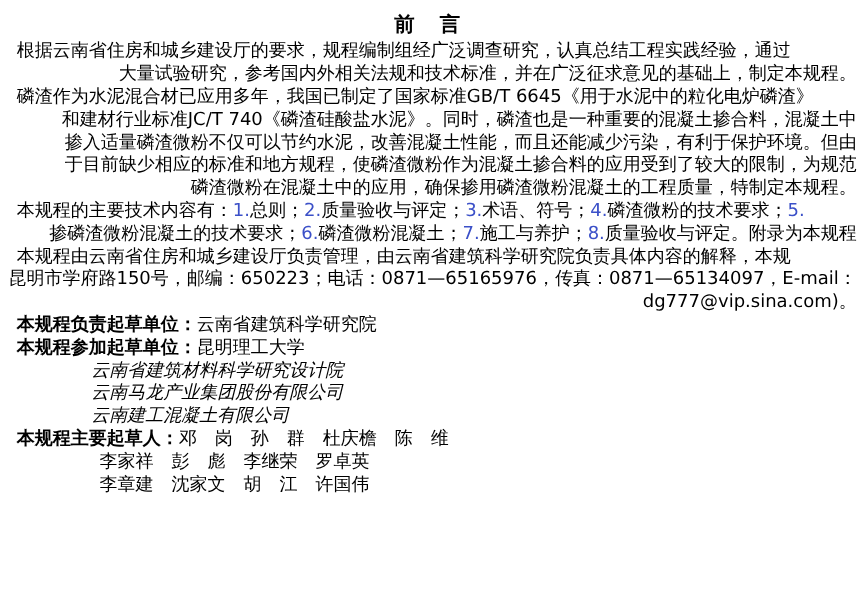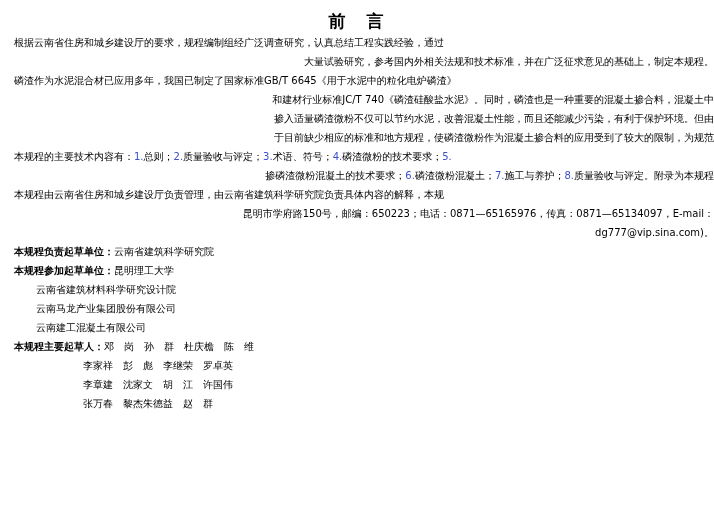--- a/index.html
+++ b/index.html
@@ -22,43 +22,44 @@
     text-align: center;
     font-weight: bold;
     font-size: 17px;
     line-height: 19px;
     letter-spacing: 2px;
   }
   .doc-body {
     margin-top: 2px;
   }
   .line {
-    font-size: 10px;
+    font-size: 15px;
     line-height: 19px;
     white-space: nowrap;
   }
   .indent-para { padding-left: 14px; }
   .indent-flush { padding-left: 0; text-align: right; }
-  .indent-unit { padding-left: 36px; }
+  .indent-unit { padding-left: 76px; font-style: italic; }
   .indent-name { padding-left: 83px; }
   .seg-bold { font-weight: bold; }
   .seg-blue { color: #3b50c8; }
 </style>
 </head>
 <body>
 
 <div class="page">
   <div class="doc-title">前　言</div>
   <div class="doc-body">
       <div class="line indent-para"><span>根据云南省住房和城乡建设厅的要求，规程编制组经广泛调查研究，认真总结工程实践经验，通过</span></div>
       <div class="line indent-flush"><span>大量试验研究，参考国内外相关法规和技术标准，并在广泛征求意见的基础上，制定本规程。</span></div>
       <div class="line indent-para"><span>磷渣作为水泥混合材已应用多年，我国已制定了国家标准GB/T 6645《用于水泥中的粒化电炉磷渣》</span></div>
       <div class="line indent-flush"><span>和建材行业标准JC/T 740《磷渣硅酸盐水泥》。同时，磷渣也是一种重要的混凝土掺合料，混凝土中</span></div>
       <div class="line indent-flush"><span>掺入适量磷渣微粉不仅可以节约水泥，改善混凝土性能，而且还能减少污染，有利于保护环境。但由</span></div>
       <div class="line indent-flush"><span>于目前缺少相应的标准和地方规程，使磷渣微粉作为混凝土掺合料的应用受到了较大的限制，为规范</span></div>
+      <div class="line indent-flush"><span>磷渣微粉在混凝土中的应用，确保掺用磷渣微粉混凝土的工程质量，特制定本规程。</span></div>
       <div class="line indent-para"><span>本规程的主要技术内容有：</span><span class="seg-blue">1.</span><span>总则；</span><span class="seg-blue">2.</span><span>质量验收与评定；</span><span class="seg-blue">3.</span><span>术语、符号；</span><span class="seg-blue">4.</span><span>磷渣微粉的技术要求；</span><span class="seg-blue">5.</span></div>
       <div class="line indent-flush"><span>掺磷渣微粉混凝土的技术要求；</span><span class="seg-blue">6.</span><span>磷渣微粉混凝土；</span><span class="seg-blue">7.</span><span>施工与养护；</span><span class="seg-blue">8.</span><span>质量验收与评定。附录为本规程</span></div>
       <div class="line indent-para"><span>本规程由云南省住房和城乡建设厅负责管理，由云南省建筑科学研究院负责具体内容的解释，本规</span></div>
       <div class="line indent-flush"><span>昆明市学府路150号，邮编：650223；电话：0871—65165976，传真：0871—65134097，E-mail：</span></div>
       <div class="line indent-flush"><span>dg777@vip.sina.com)。</span></div>
       <div class="line indent-para"><span class="seg-bold">本规程负责起草单位：</span><span>云南省建筑科学研究院</span></div>
       <div class="line indent-para"><span class="seg-bold">本规程参加起草单位：</span><span>昆明理工大学</span></div>
       <div class="line indent-unit"><span>云南省建筑材料科学研究设计院</span></div>
       <div class="line indent-unit"><span>云南马龙产业集团股份有限公司</span></div>
       <div class="line indent-unit"><span>云南建工混凝土有限公司</span></div>

